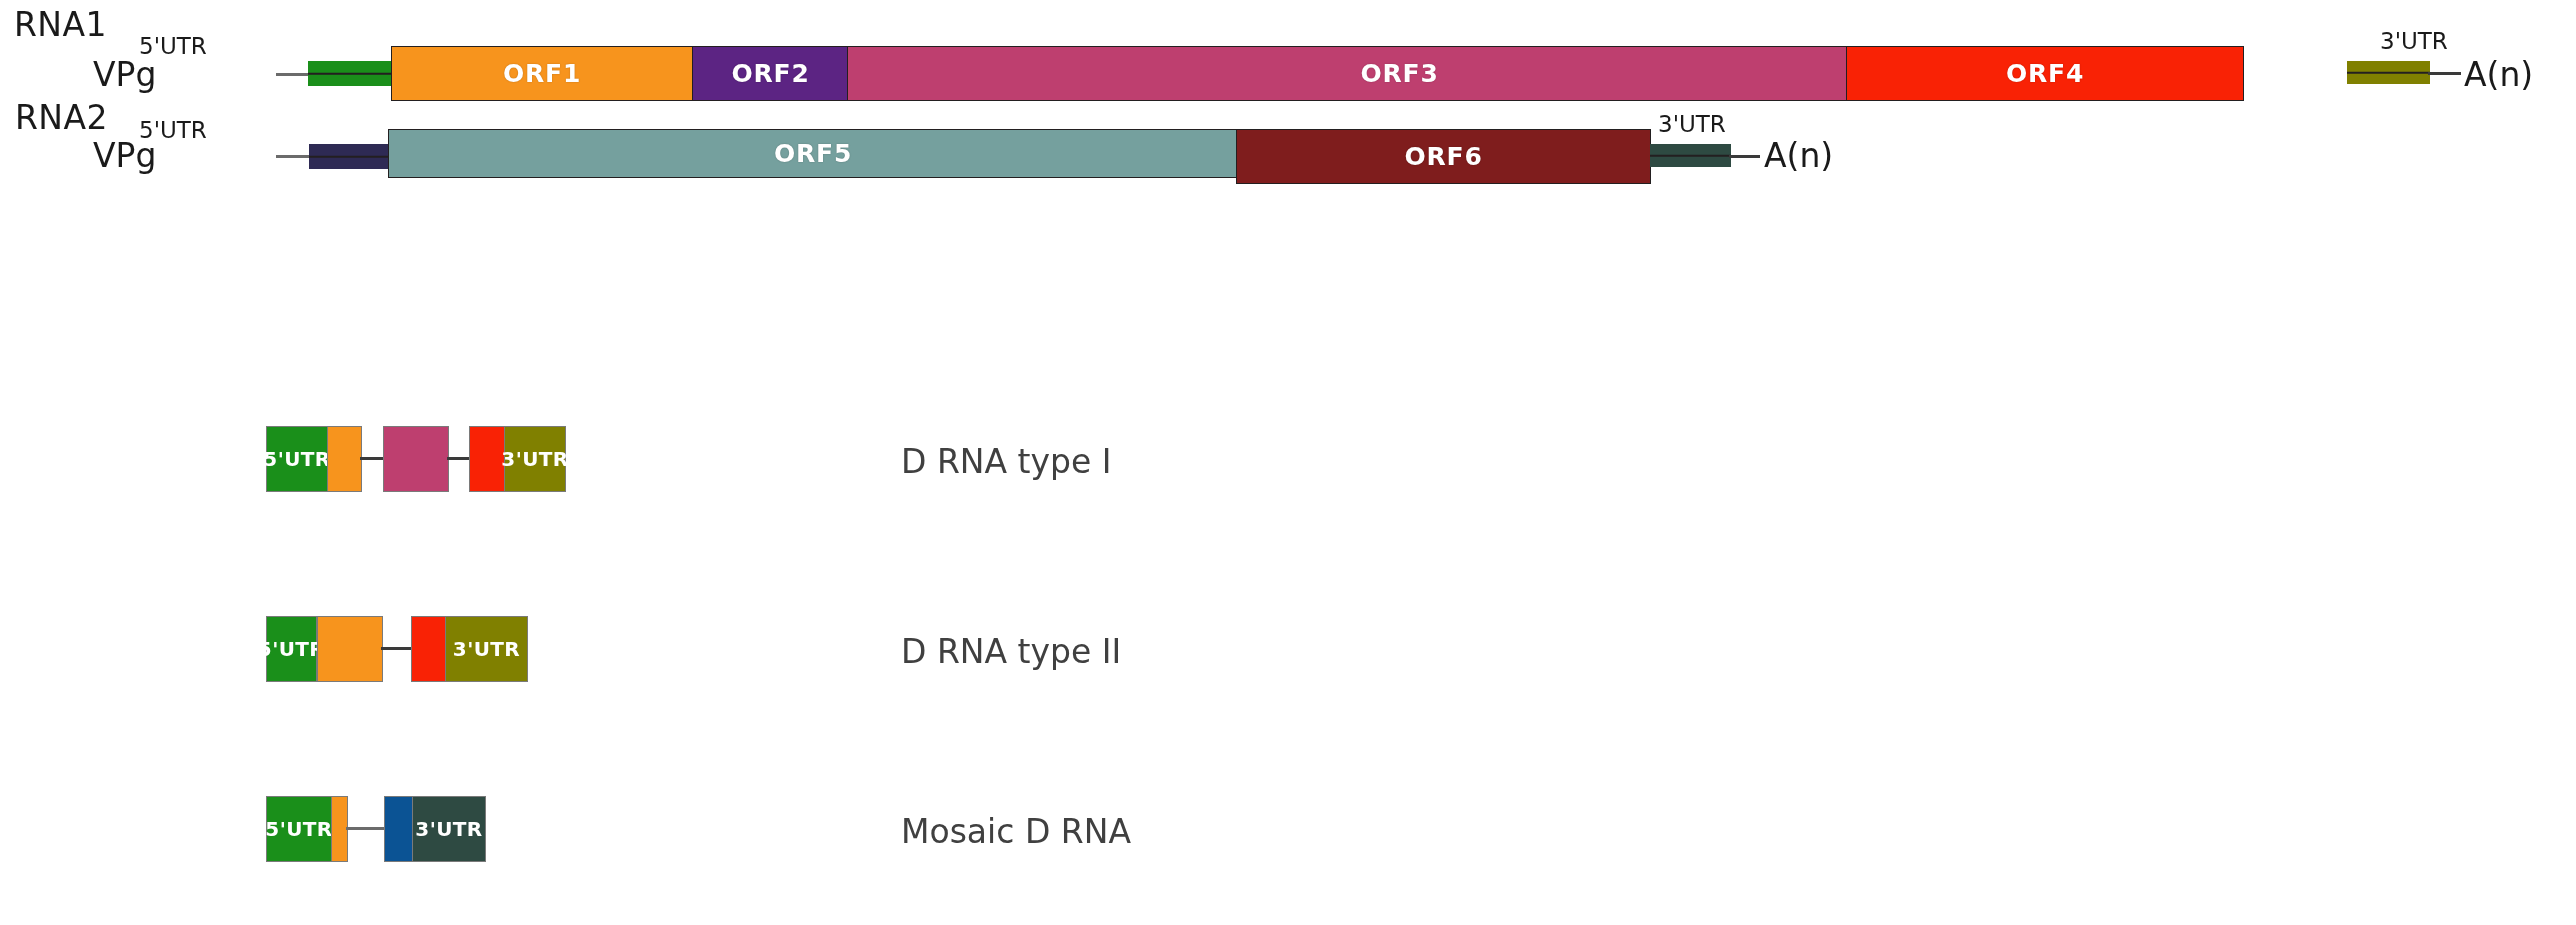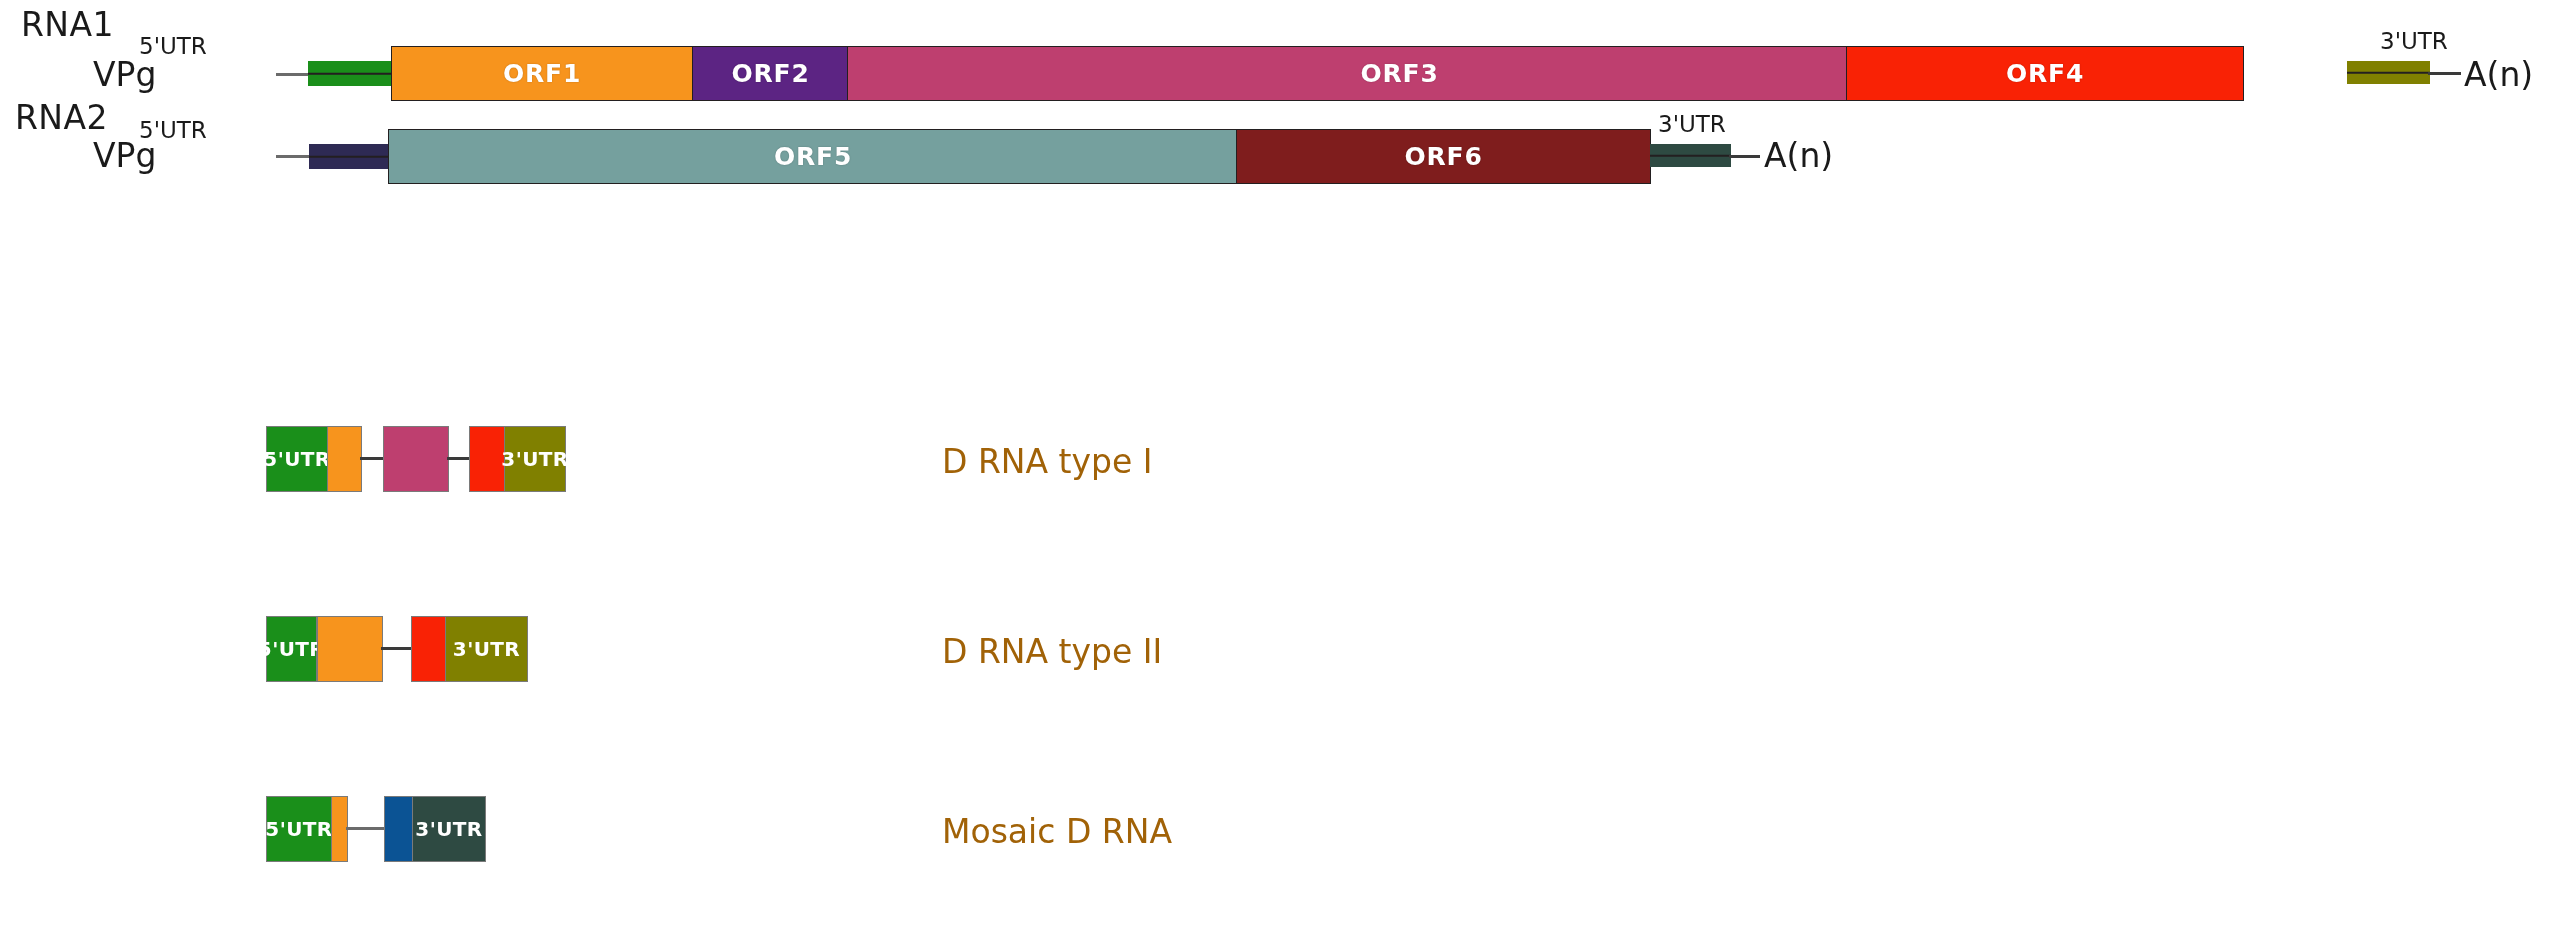--- a/index.html
+++ b/index.html
@@ -95,29 +95,28 @@
     letter-spacing: 0.4px;
   }
   .dconn {
     position: absolute;
     height: 3.3px;
     background: #3a3a3a;
   }
   .dname {
     position: absolute;
     font-size: 33px;
-    color: #a16207;
-    white-space: nowrap;
-    margin-left: 41px;
+    color: #404040;
+    white-space: nowrap;
   }
 </style>
 </head>
 <body>
 
-<div class="rna-title abs" style="left:21px; top:5px;">RNA1</div>
+<div class="rna-title abs" style="left:14px; top:5px;">RNA1</div>
 
 <div class="ann-small abs" style="left:139px; top:33px;">5'UTR</div>
 
 <div class="ann-big abs" style="left:93px; top:55px;">VPg</div>
 
 <div class="thin-line" style="left:276px; top:73px; width:35px;"></div>
 
 <div class="utr-rod" style="left:308px; top:61px; width:84px; height:25px; background:#1a8f1a;">
   <div class="utr-rod-line"></div>
 </div>
@@ -148,21 +147,21 @@
 
 <div class="ann-small abs" style="left:139px; top:117px;">5'UTR</div>
 <div class="ann-big abs" style="left:93px; top:136px;">VPg</div>
 
 <div class="thin-line" style="left:276px; top:155px; width:35px;"></div>
 
 <div class="utr-rod" style="left:309px; top:144px; width:81px; height:25px; background:#2E2A54;">
   <div class="utr-rod-line"></div>
 </div>
 
-<div class="seg" style="left:388px; top:129px; width:850px; height:55px; background:#75A09E;">
+<div class="seg" style="left:388px; top:129px; width:850px; height:49px; background:#75A09E;">
   <span class="seg-label">ORF5</span>
 </div>
 <div class="seg" style="left:1236px; top:129px; width:415px; height:55px; background:#7f1d1d;">
   <span class="seg-label">ORF6</span>
 </div>
 
 <div class="ann-small abs" style="left:1658px; top:111px;">3'UTR</div>
 
 <div class="utr-rod" style="left:1650px; top:144px; width:81px; height:23px; background:#2E4A42;">
   <div class="utr-rod-line"></div>

